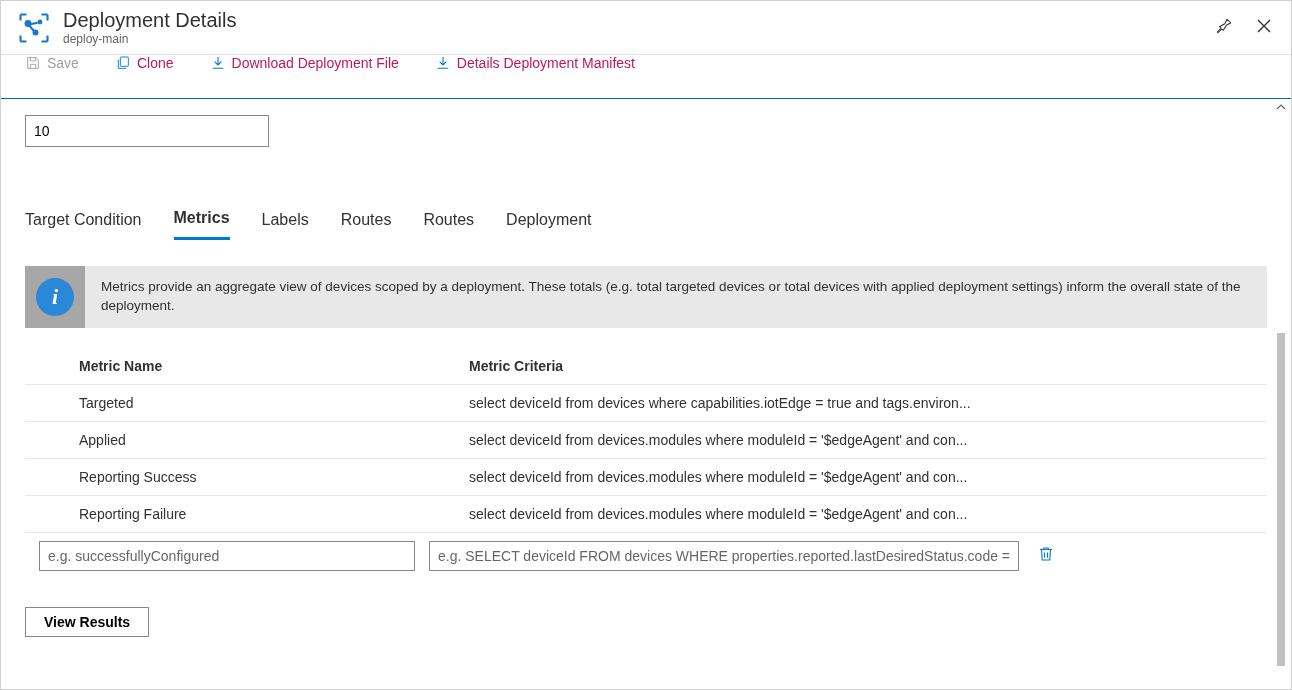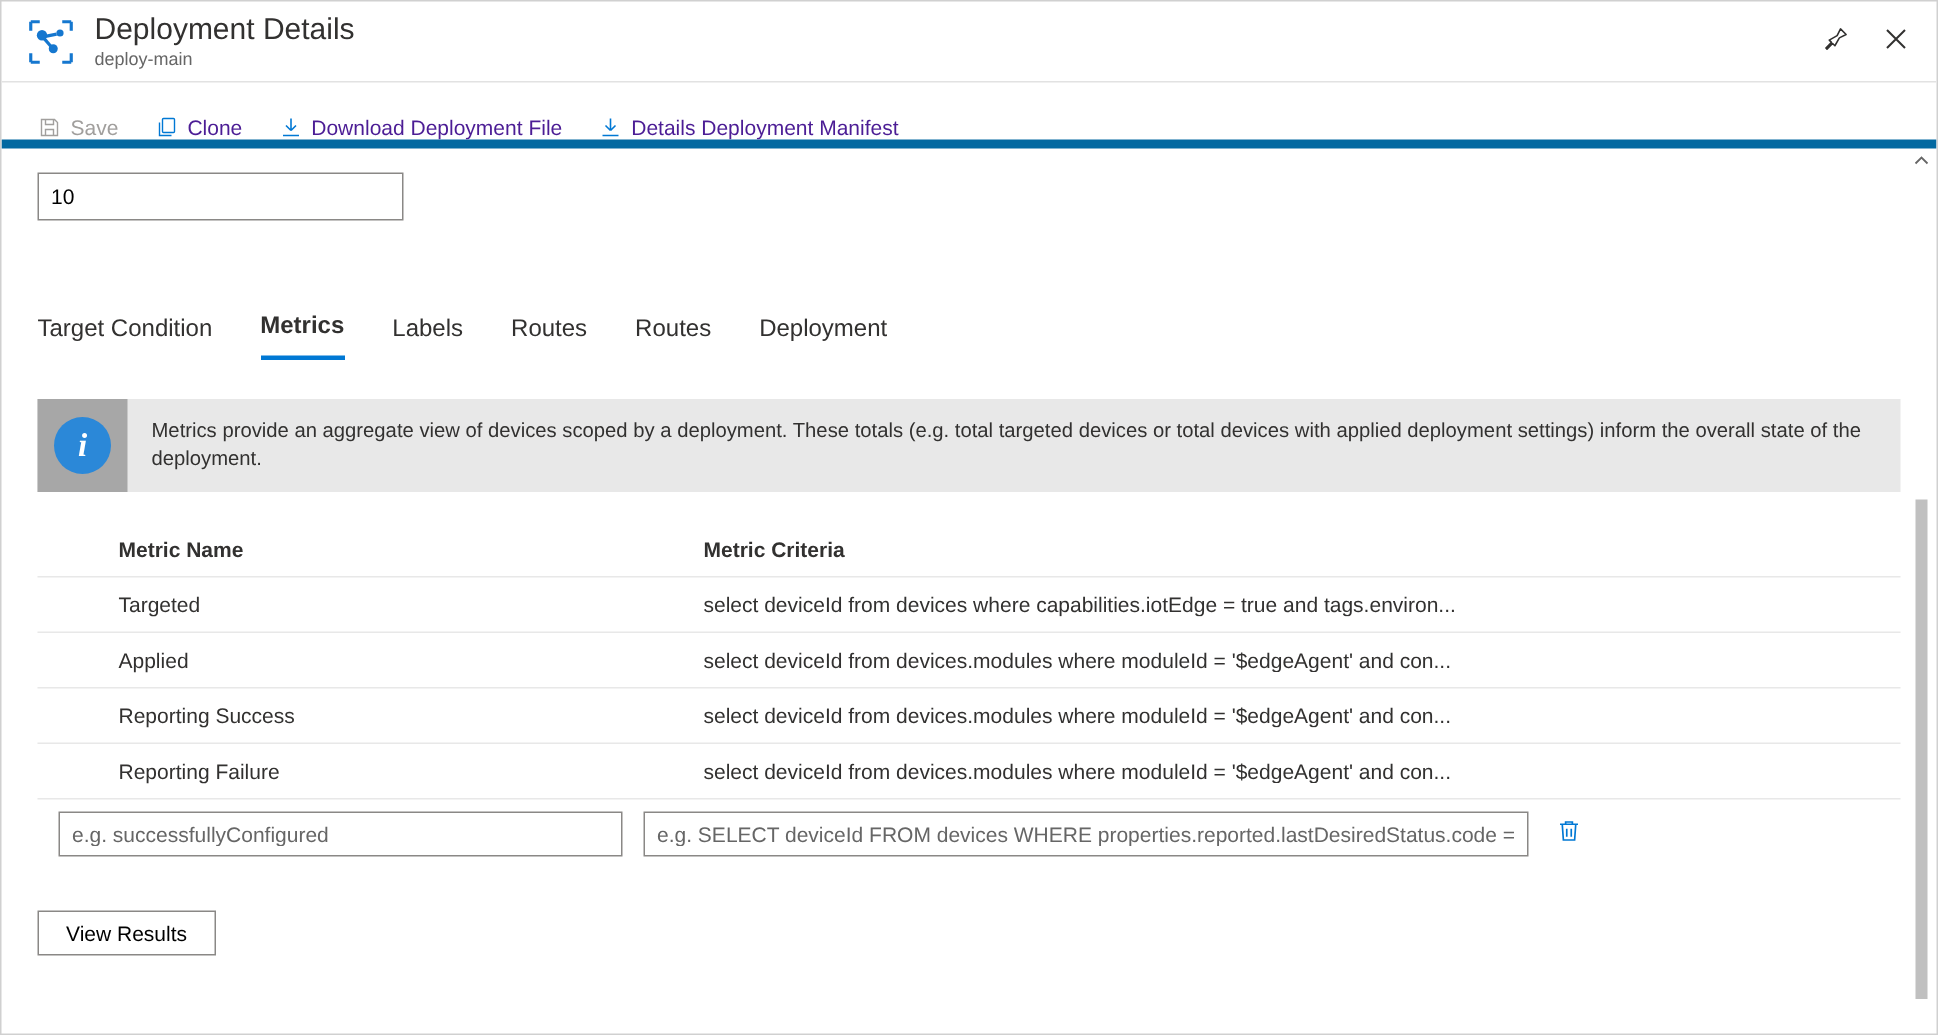--- a/index.html
+++ b/index.html
@@ -29,32 +29,32 @@
     margin-right: 10px;
   }
   .title-block { display:flex; flex-direction:column; }
   .title-main { font-size: 20px; font-weight: 400; line-height: 1.2; }
   .title-sub  { font-size: 12px; color: #666; line-height: 1.2; }
   .header-actions { position:absolute; right:14px; top:12px; display:flex; gap:14px; align-items:center; }
   .header-actions .icon-btn { background:none; border:none; cursor:pointer; padding:4px; display:flex; }
 
   
   .toolbar {
-    display:flex; align-items:flex-end;
+    display:flex; align-items:flex-start;
     padding: 0 24px;
     height: 44px;
-    border-bottom: 6px solid #0369a1;
-    gap: 24px;
+    border-bottom: 1px solid #0369a1;
+    gap: 36px;
   }
   .tool-item {
     display:flex; align-items:center; gap:6px;
     font-size: 14px;
     cursor:pointer;
     background:none; border:none;
-    color: #4c1d95;
+    color: #be185d;
     padding:0;
   }
   .tool-item.disabled { color:#a19f9d; cursor:default; }
   .tool-item svg { flex-shrink:0; }
 
   
   .body-wrap {
     position:relative;
     height: calc(690px - 54px - 44px - 2px);
     padding: 0 24px 24px 24px;
@@ -147,21 +147,21 @@
   .delete-btn { background:none;border:none;cursor:pointer;padding:4px; }
 
   
   .view-results {
     margin-top: 36px;
     border:1px solid #8a8886;
     background:#fff;
     padding: 6px 18px;
     font-size:14px;
     cursor:pointer;
-    font-weight:400;
+    font-weight:700;
   }
 
   input::placeholder{ color:#666; }
 </style>
 </head>
 <body>
 
 <div class="header">
   <div class="header-icon">
     <svg width="36" height="36" viewBox="0 0 24 24">

